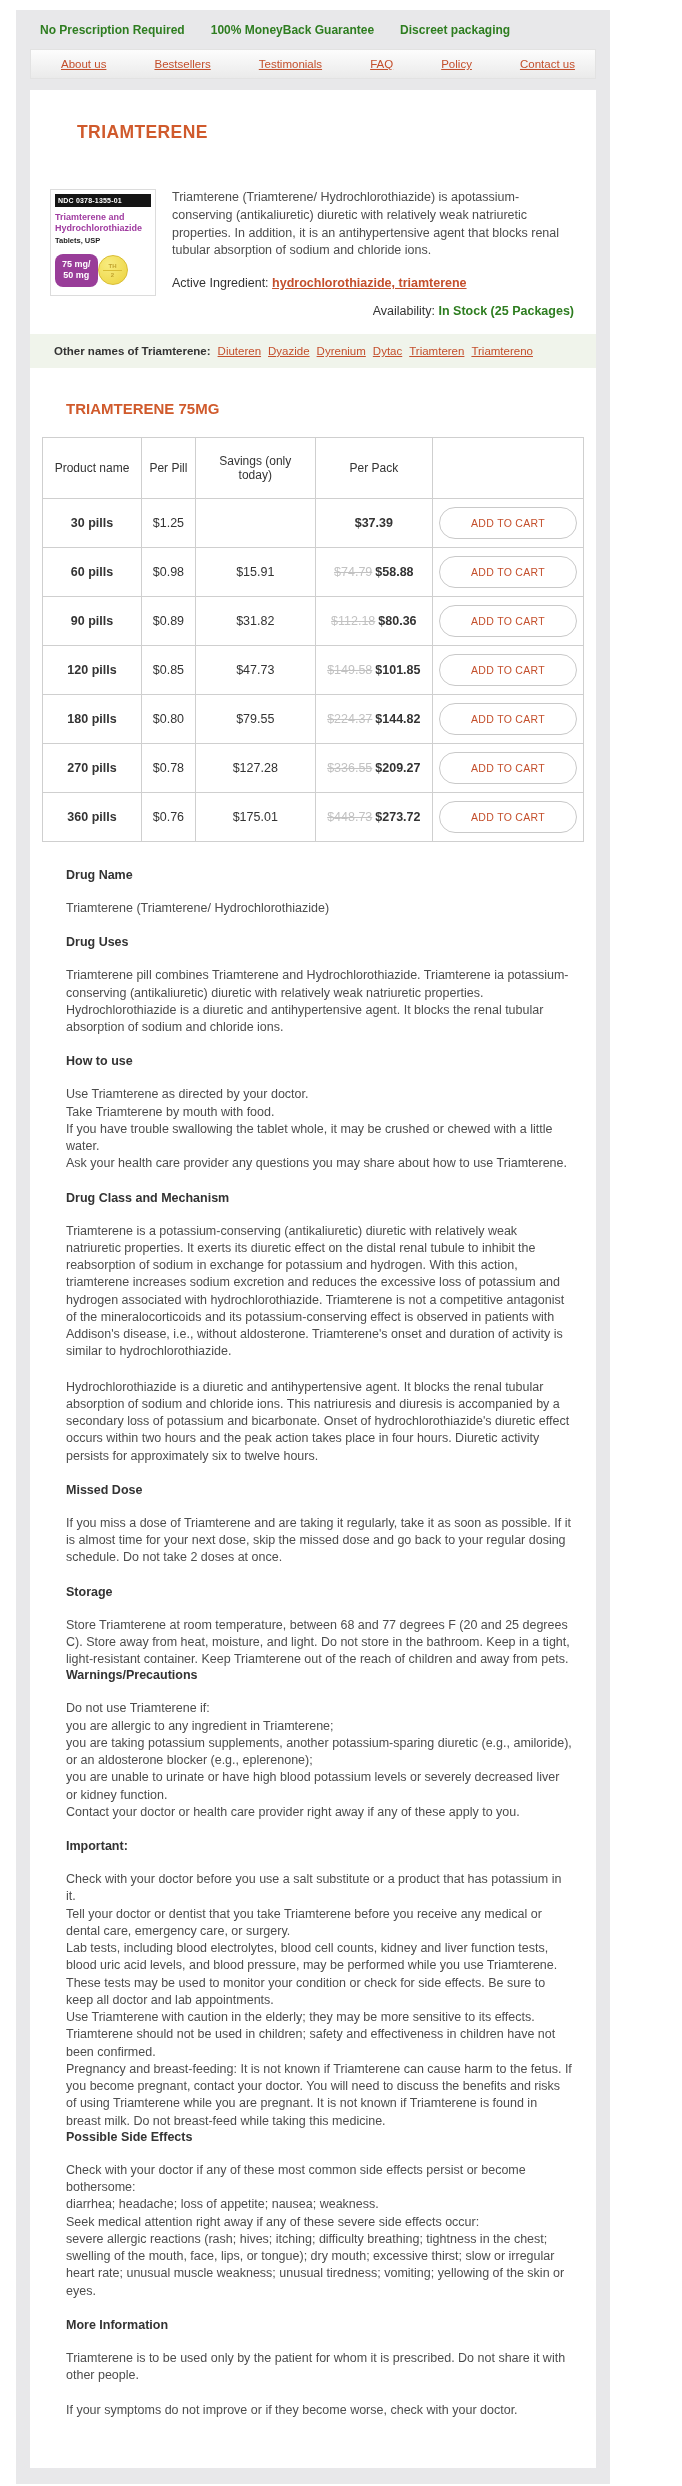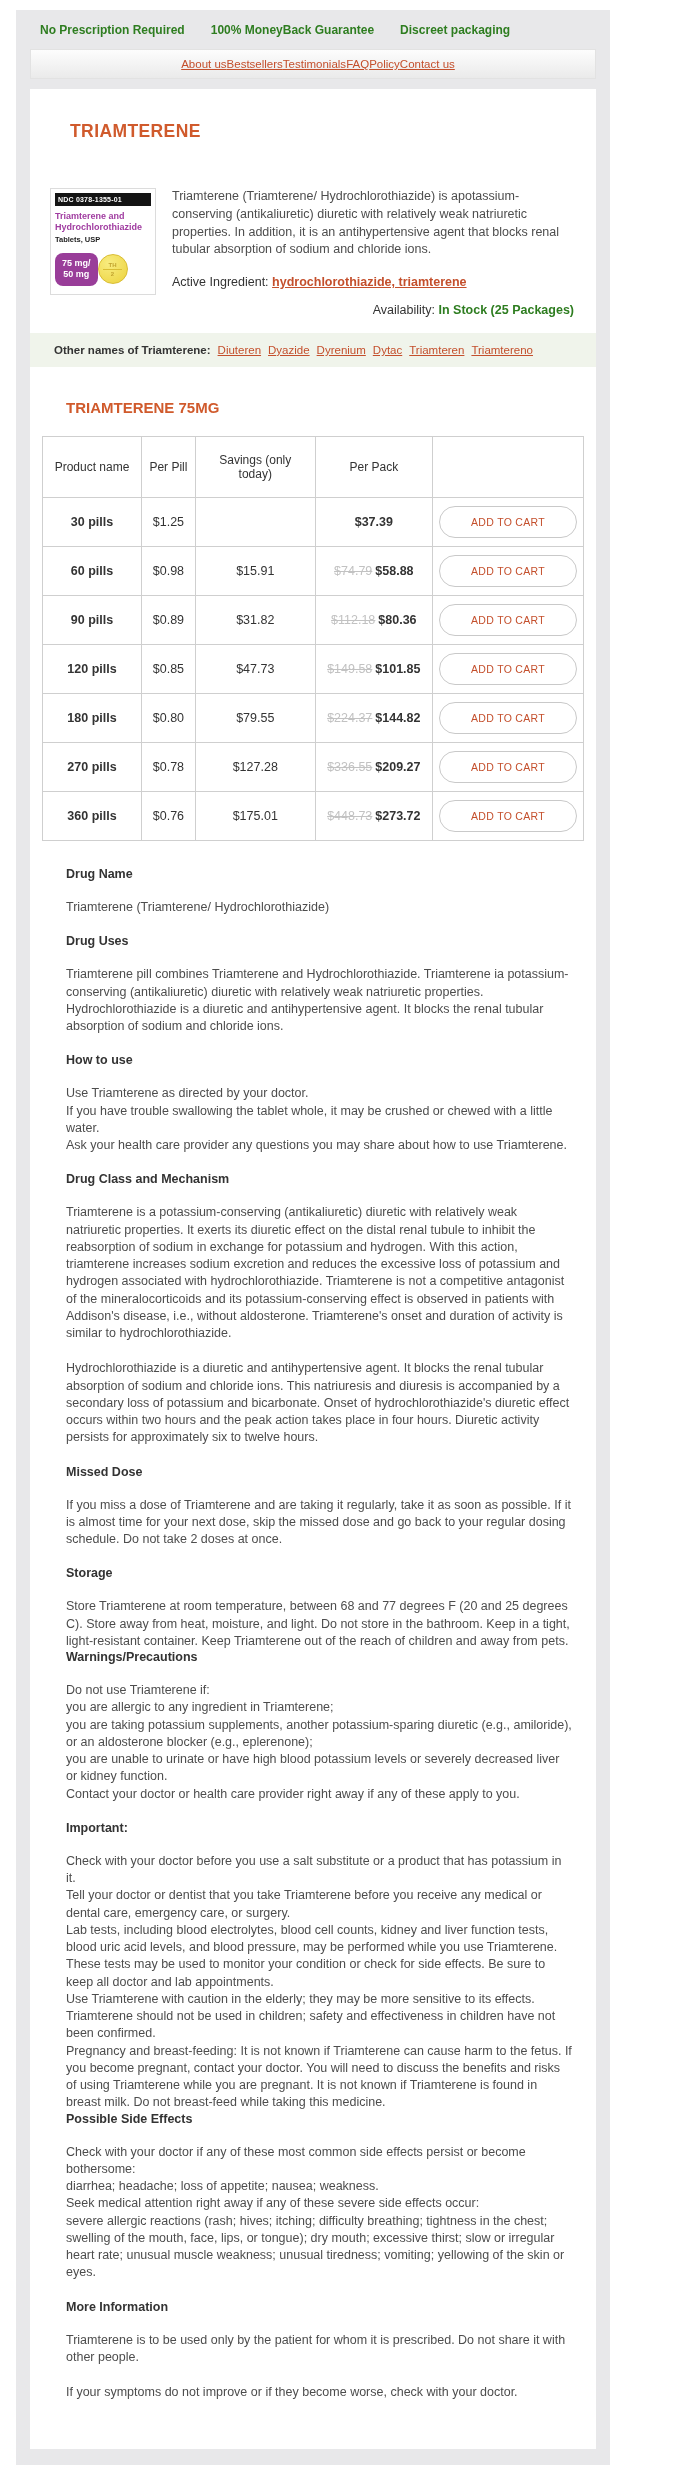--- a/index.html
+++ b/index.html
@@ -16,27 +16,27 @@
   *{box-sizing:border-box}
   html,body{margin:0;padding:0;background:#fff;font-family:"Liberation Sans",sans-serif}
   .page{width:594px;margin:10px 16px 0;background:var(--page-bg);padding-bottom:16px}
 
   
   .topbar{display:flex;gap:26px;padding:13px 10px 12px 24px}
   .topbar-item{color:var(--green);font-weight:bold;font-size:12px;white-space:nowrap}
 
   
   .nav{margin:0 14px;background:linear-gradient(#fdfdfd,#eaeaea);border:1px solid #e2e2e2;
-       display:flex;justify-content:center;align-items:center;padding:8px 20px 8px 30px}
+       display:flex;justify-content:space-between;align-items:center;padding:8px 20px 8px 30px}
   .nav a{color:var(--accent);font-size:11.5px;text-decoration:underline;cursor:pointer}
 
   
   .main-box{margin:10px 14px 0;background:#fff;padding:0 12px 30px}
   .product-title{color:var(--heading-orange);font-size:17.5px;font-weight:bold;letter-spacing:.4px;
-                 margin:4px;padding:32px 24px 0}
+                 margin:11px;padding:32px 24px 0}
 
   .product-row{display:flex;gap:16px;margin:46px 6px 0 8px}
   .pill-box{width:106px;flex-shrink:0;border:1px solid #dcdcdc;background:#fff;padding:4px;height:fit-content}
   .ndc-bar{background:#141414;color:#fff;font-size:7px;font-weight:bold;padding:3px 3px;letter-spacing:.2px}
   .box-name{color:#a03ca0;font-weight:bold;font-size:9px;line-height:1.18;margin-top:5px}
   .box-form{color:#1c1c1c;font-weight:bold;font-size:7.5px;margin-top:3px}
   .box-bottom{display:flex;align-items:center;margin:9px 0 4px}
   .dose-badge{background:#993d99;color:#fff;font-weight:bold;font-size:9px;line-height:1.25;
               border-radius:8px;padding:5px 7px;text-align:center}
   .pill{width:30px;height:30px;border-radius:50%;border:1px solid #d9bd34;
@@ -212,20 +212,21 @@
         <div class="sec-para">
           <div class="sec-line">Triamterene (Triamterene/ Hydrochlorothiazide)</div>
         </div>
         <h3 class="sec-heading">Drug Uses</h3>
         <div class="sec-para">
           <div class="sec-line">Triamterene pill combines Triamterene and Hydrochlorothiazide. Triamterene ia potassium-conserving (antikaliuretic) diuretic with relatively weak natriuretic properties. Hydrochlorothiazide is a diuretic and antihypertensive agent. It blocks the renal tubular absorption of sodium and chloride ions.</div>
         </div>
         <h3 class="sec-heading">How to use</h3>
         <div class="sec-para">
           <div class="sec-line">Use Triamterene as directed by your doctor.</div>
+          <div class="sec-line">Take Triamterene by mouth with food.</div>
           <div class="sec-line">If you have trouble swallowing the tablet whole, it may be crushed or chewed with a little water.</div>
           <div class="sec-line">Ask your health care provider any questions you may share about how to use Triamterene.</div>
         </div>
         <h3 class="sec-heading">Drug Class and Mechanism</h3>
         <div class="sec-para">
           <div class="sec-line">Triamterene is a potassium-conserving (antikaliuretic) diuretic with relatively weak natriuretic properties. It exerts its diuretic effect on the distal renal tubule to inhibit the reabsorption of sodium in exchange for potassium and hydrogen. With this action, triamterene increases sodium excretion and reduces the excessive loss of potassium and hydrogen associated with hydrochlorothiazide. Triamterene is not a competitive antagonist of the mineralocorticoids and its potassium-conserving effect is observed in patients with Addison's disease, i.e., without aldosterone. Triamterene's onset and duration of activity is similar to hydrochlorothiazide.</div>
         </div>
         <div class="sec-para">
           <div class="sec-line">Hydrochlorothiazide is a diuretic and antihypertensive agent. It blocks the renal tubular absorption of sodium and chloride ions. This natriuresis and diuresis is accompanied by a secondary loss of potassium and bicarbonate. Onset of hydrochlorothiazide's diuretic effect occurs within two hours and the peak action takes place in four hours. Diuretic activity persists for approximately six to twelve hours.</div>
         </div>

